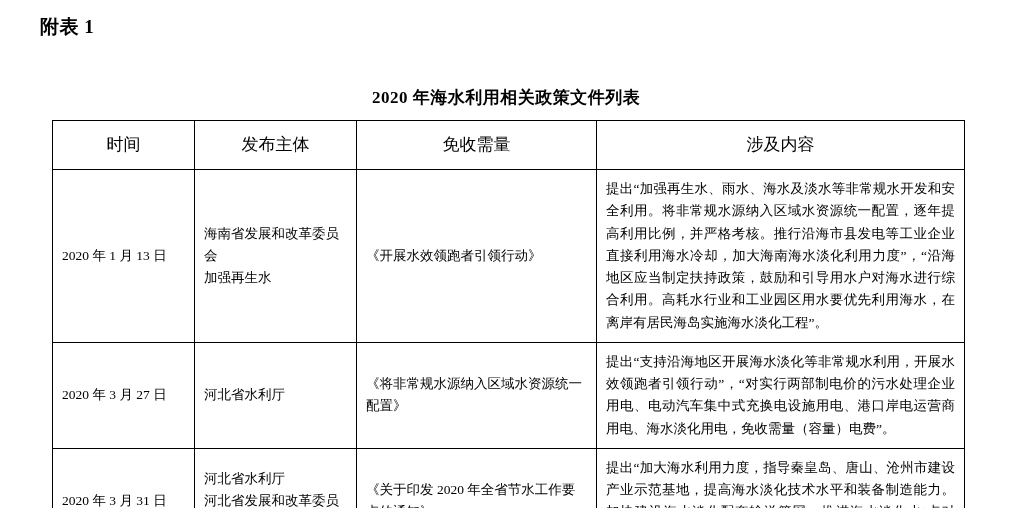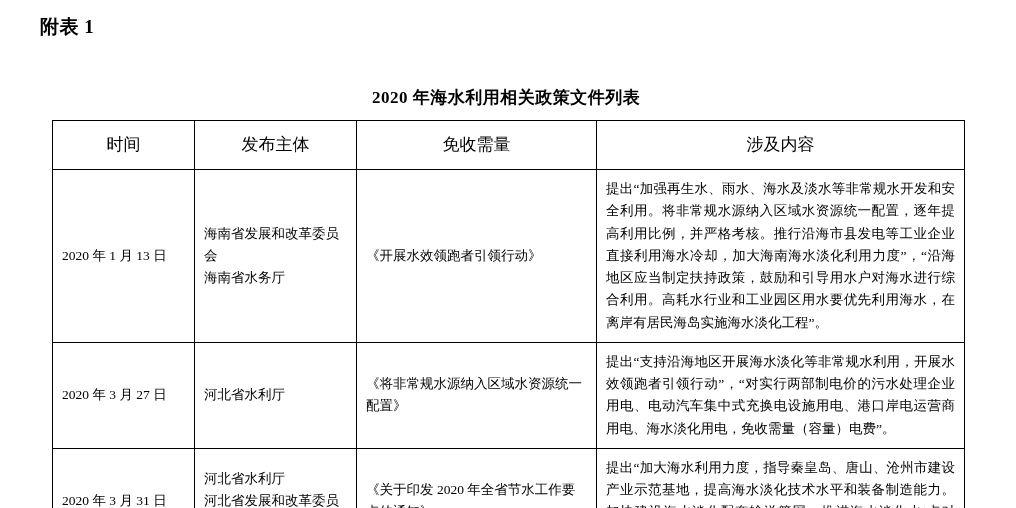--- a/index.html
+++ b/index.html
@@ -100,21 +100,21 @@
         <th>发布主体</th>
         <th>免收需量</th>
         <th>涉及内容</th>
       </tr>
     </thead>
     <tbody>
       <tr>
         <td class="cell-time">2020 年 1 月 13 日</td>
         <td class="cell-issuer">
           <span class="nowrap-line">海南省发展和改革委员会</span>
-          <span class="nowrap-line">海南省水务厅</span>
+          <span class="nowrap-line">加强再生水</span>
         </td>
         <td class="cell-doc">《开展水效领跑者引领行动》</td>
         <td class="cell-content">提出“加强再生水、雨水、海水及淡水等非常规水开发和安全利用。将非常规水源纳入区域水资源统一配置，逐年提高利用比例，并严格考核。推行沿海市县发电等工业企业直接利用海水冷却，加大海南海水淡化利用力度”，“沿海地区应当制定扶持政策，鼓励和引导用水户对海水进行综合利用。高耗水行业和工业园区用水要优先利用海水，在离岸有居民海岛实施海水淡化工程”。</td>
       </tr>
       <tr>
         <td class="cell-time">2020 年 3 月 27 日</td>
         <td class="cell-issuer">
           <span class="nowrap-line">河北省水利厅</span>
         </td>
         <td class="cell-doc">《将非常规水源纳入区域水资源统一配置》</td>

